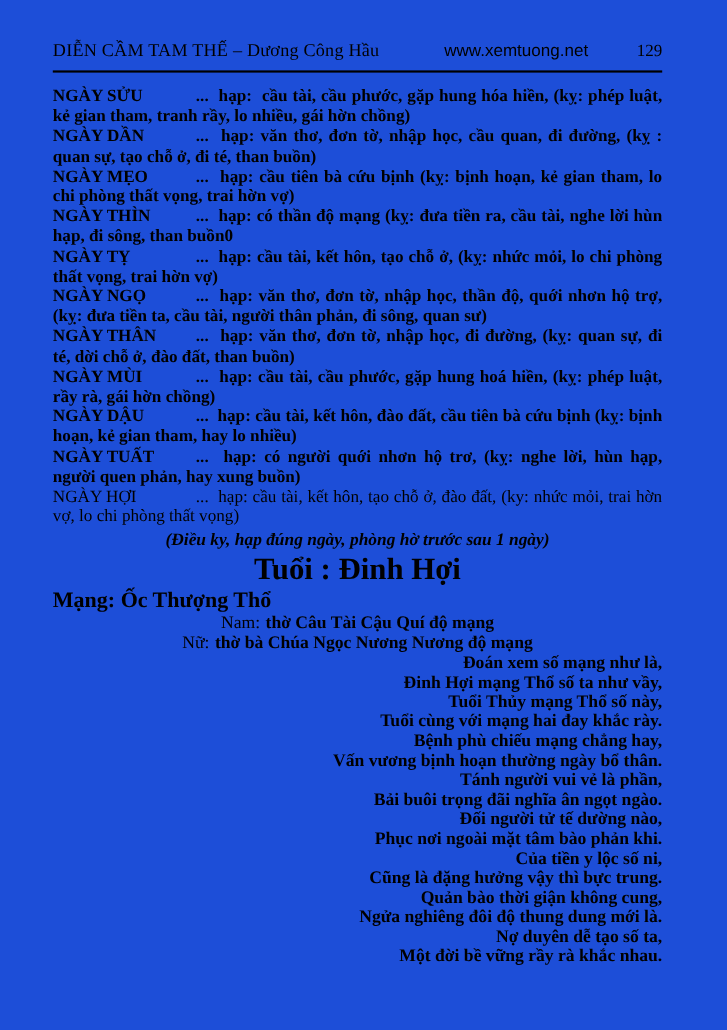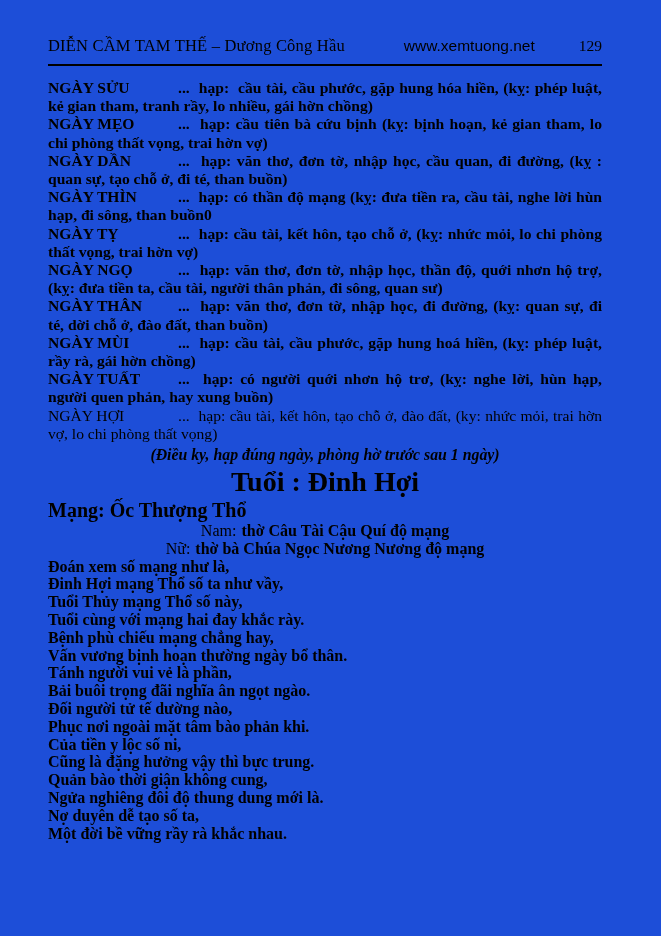--- a/index.html
+++ b/index.html
@@ -28,45 +28,46 @@
   .section-title{
     text-align:center;font-weight:bold;font-size:28px;line-height:32px;margin-top:2px;
   }
   .section-subtitle{
     font-weight:bold;font-size:20px;line-height:23px;margin-top:1px;
   }
   .gender-line{text-align:center;font-size:16px;line-height:17.8px;}
   .gender-label{font-weight:normal;margin-right:5px;}
   .gender-text{font-weight:bold;}
   .poem{margin-top:0;}
-  .poem-line{text-align:left;font-weight:bold;font-size:16px;line-height:17.8px;}
+  .poem-line{text-align:right;font-weight:bold;font-size:16px;line-height:17.8px;}
 </style>
 </head>
 <body>
 
 <div class="page">
 
   <div class="header">
     <span class="header-title">DIỄN CẦM TAM THẾ – Dương Công Hầu</span>
     <span class="header-right">
       <span class="header-site">www.xemtuong.net</span>
       <span class="header-page">129</span>
     </span>
   </div>
   <hr class="divider">
 
   <div class="days">
     <p class="day"><span class="day-label">NGÀY SỬU</span><span class="day-text">...&nbsp; hạp:&nbsp; cầu tài, cầu phước, gặp hung hóa hiền, (kỵ: phép luật, kẻ gian tham, tranh rầy, lo nhiều, gái hờn chồng)</span></p>
+    <p class="day"><span class="day-label">NGÀY DẦN</span><span class="day-text">...&nbsp; hạp: văn thơ, đơn tờ, nhập học, cầu quan, đi đường, (kỵ : quan sự, tạo chỗ ở, đi té, than buồn)</span></p>
     <p class="day"><span class="day-label">NGÀY MẸO</span><span class="day-text">...&nbsp; hạp: cầu tiên bà cứu bịnh (kỵ: bịnh hoạn, kẻ gian tham, lo chi phòng thất vọng, trai hờn vợ)</span></p>
-    <p class="day"><span class="day-label">NGÀY DẦN</span><span class="day-text">...&nbsp; hạp: văn thơ, đơn tờ, nhập học, cầu quan, đi đường, (kỵ : quan sự, tạo chỗ ở, đi té, than buồn)</span></p>
     <p class="day"><span class="day-label">NGÀY THÌN</span><span class="day-text">...&nbsp; hạp: có thần độ mạng (kỵ: đưa tiền ra, cầu tài, nghe lời hùn hạp, đi sông, than buồn0</span></p>
     <p class="day"><span class="day-label">NGÀY TỴ</span><span class="day-text">...&nbsp; hạp: cầu tài, kết hôn, tạo chỗ ở, (kỵ: nhức mỏi, lo chi phòng thất vọng, trai hờn vợ)</span></p>
     <p class="day"><span class="day-label">NGÀY NGỌ</span><span class="day-text">...&nbsp; hạp: văn thơ, đơn tờ, nhập học, thần độ, quới nhơn hộ trợ, (kỵ: đưa tiền ta, cầu tài, người thân phản, đi sông, quan sư)</span></p>
     <p class="day"><span class="day-label">NGÀY THÂN</span><span class="day-text">...&nbsp; hạp: văn thơ, đơn tờ, nhập học, đi đường, (kỵ: quan sự, đi té, dời chỗ ở, đào đất, than buồn)</span></p>
     <p class="day"><span class="day-label">NGÀY MÙI</span><span class="day-text">...&nbsp; hạp: cầu tài, cầu phước, gặp hung hoá hiền, (kỵ: phép luật, rầy rà, gái hờn chồng)</span></p>
+    <p class="day"><span class="day-label">NGÀY DẬU</span><span class="day-text">...&nbsp; hạp: cầu tài, kết hôn, đào đất, cầu tiên bà cứu bịnh (kỵ: bịnh hoạn, kẻ gian tham, hay lo nhiều)</span></p>
     <p class="day"><span class="day-label">NGÀY TUẤT</span><span class="day-text">...&nbsp; hạp: có người quới nhơn hộ trơ, (kỵ: nghe lời, hùn hạp, người quen phản, hay xung buồn)</span></p>
     <p class="day regular"><span class="day-label">NGÀY HỢI</span><span class="day-text">...&nbsp; hạp: cầu tài, kết hôn, tạo chỗ ở, đào đất, (ky: nhức mỏi, trai hờn vợ, lo chi phòng thất vọng)</span></p>
   </div>
 
   <div class="note">(Điều ky, hạp đúng ngày, phòng hờ trước sau 1 ngày)</div>
 
   <div class="section-title">Tuổi : Đinh Hợi</div>
   <div class="section-subtitle">Mạng: Ốc Thượng Thổ</div>
 
   <div class="gender-line"><span class="gender-label">Nam:</span><span class="gender-text">thờ Câu Tài Cậu Quí độ mạng</span></div>

